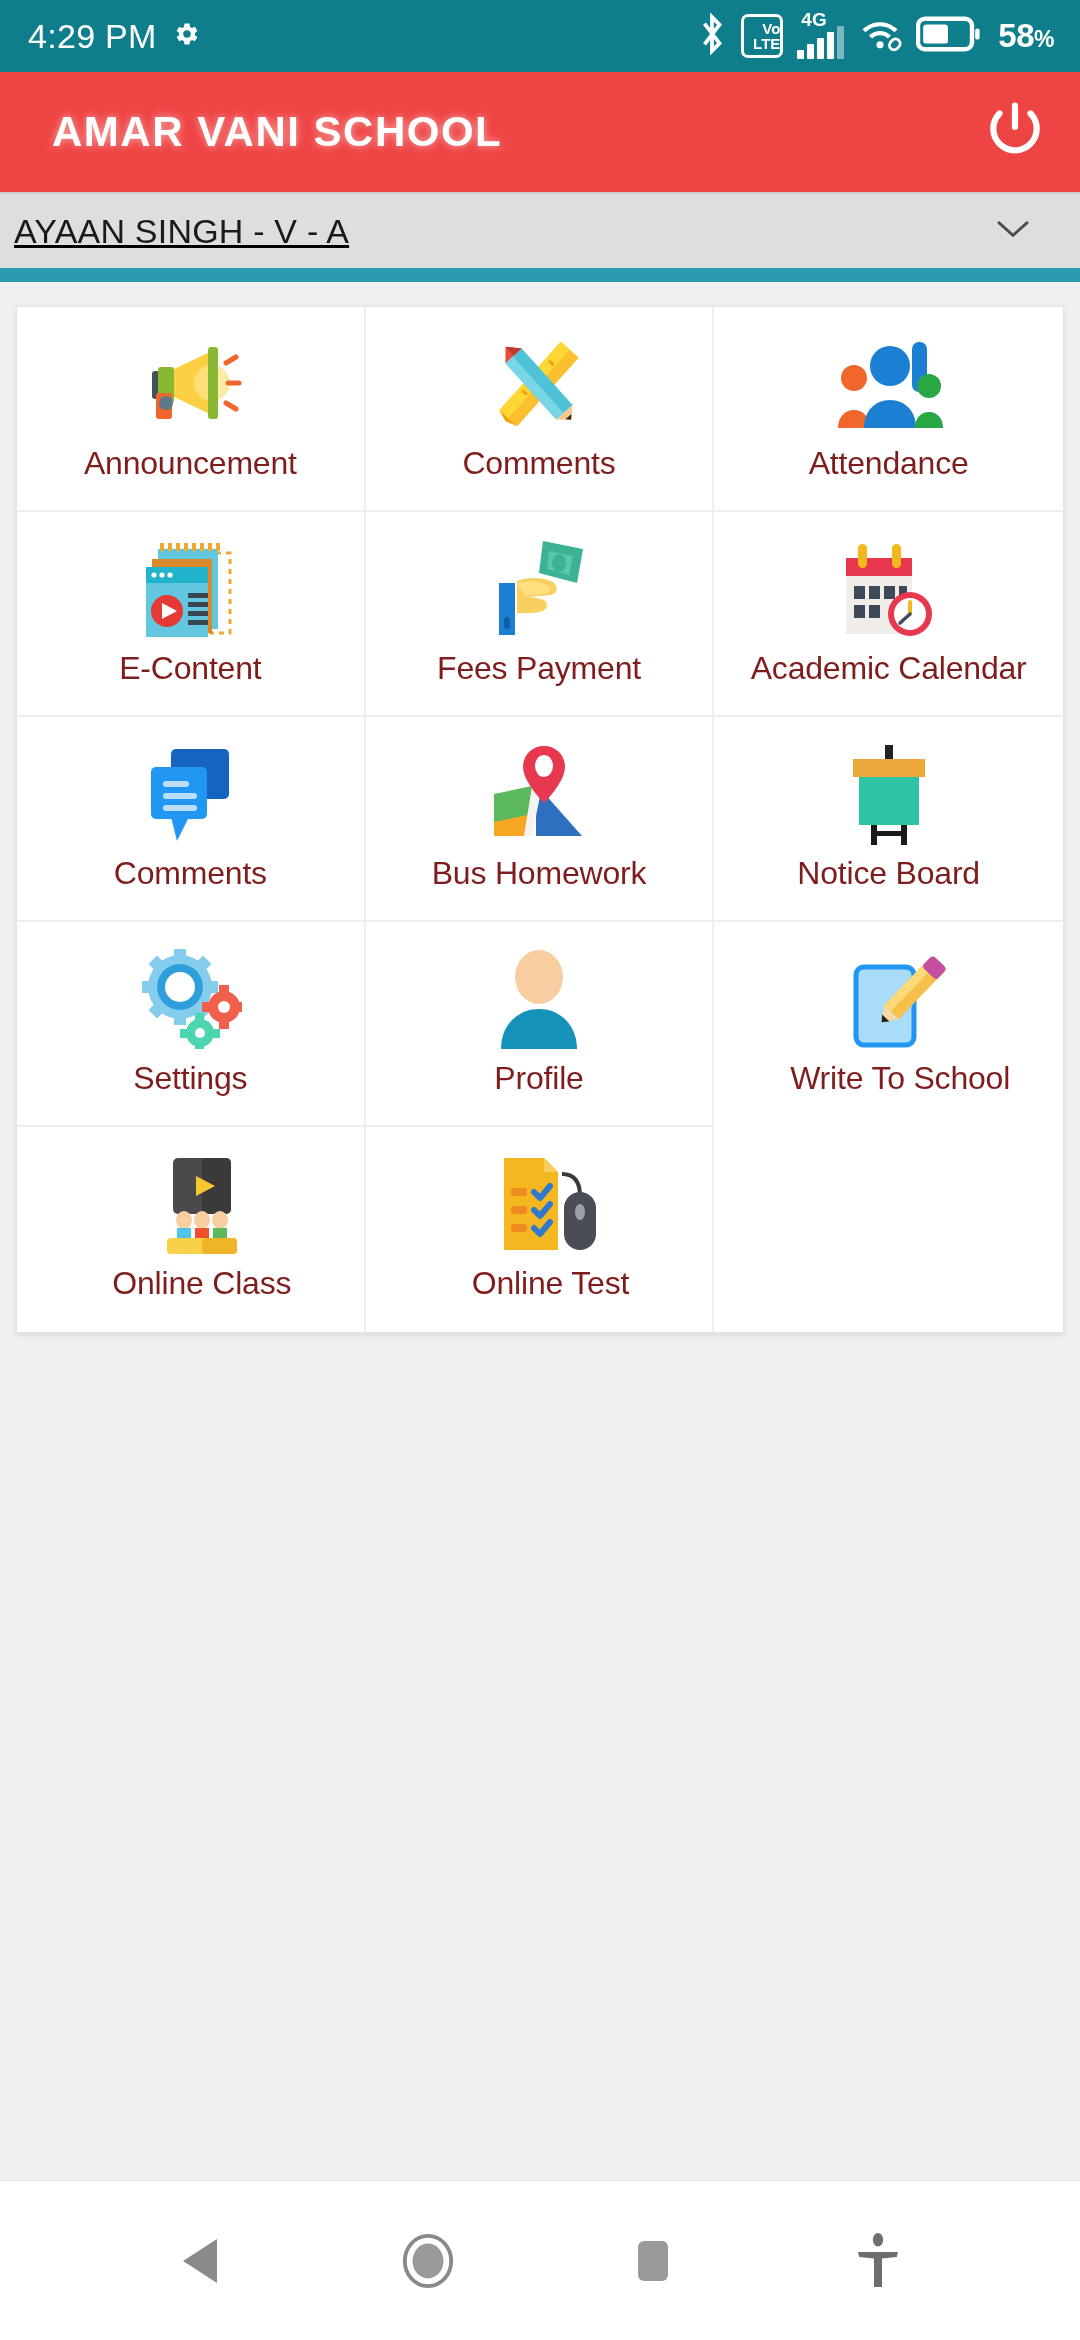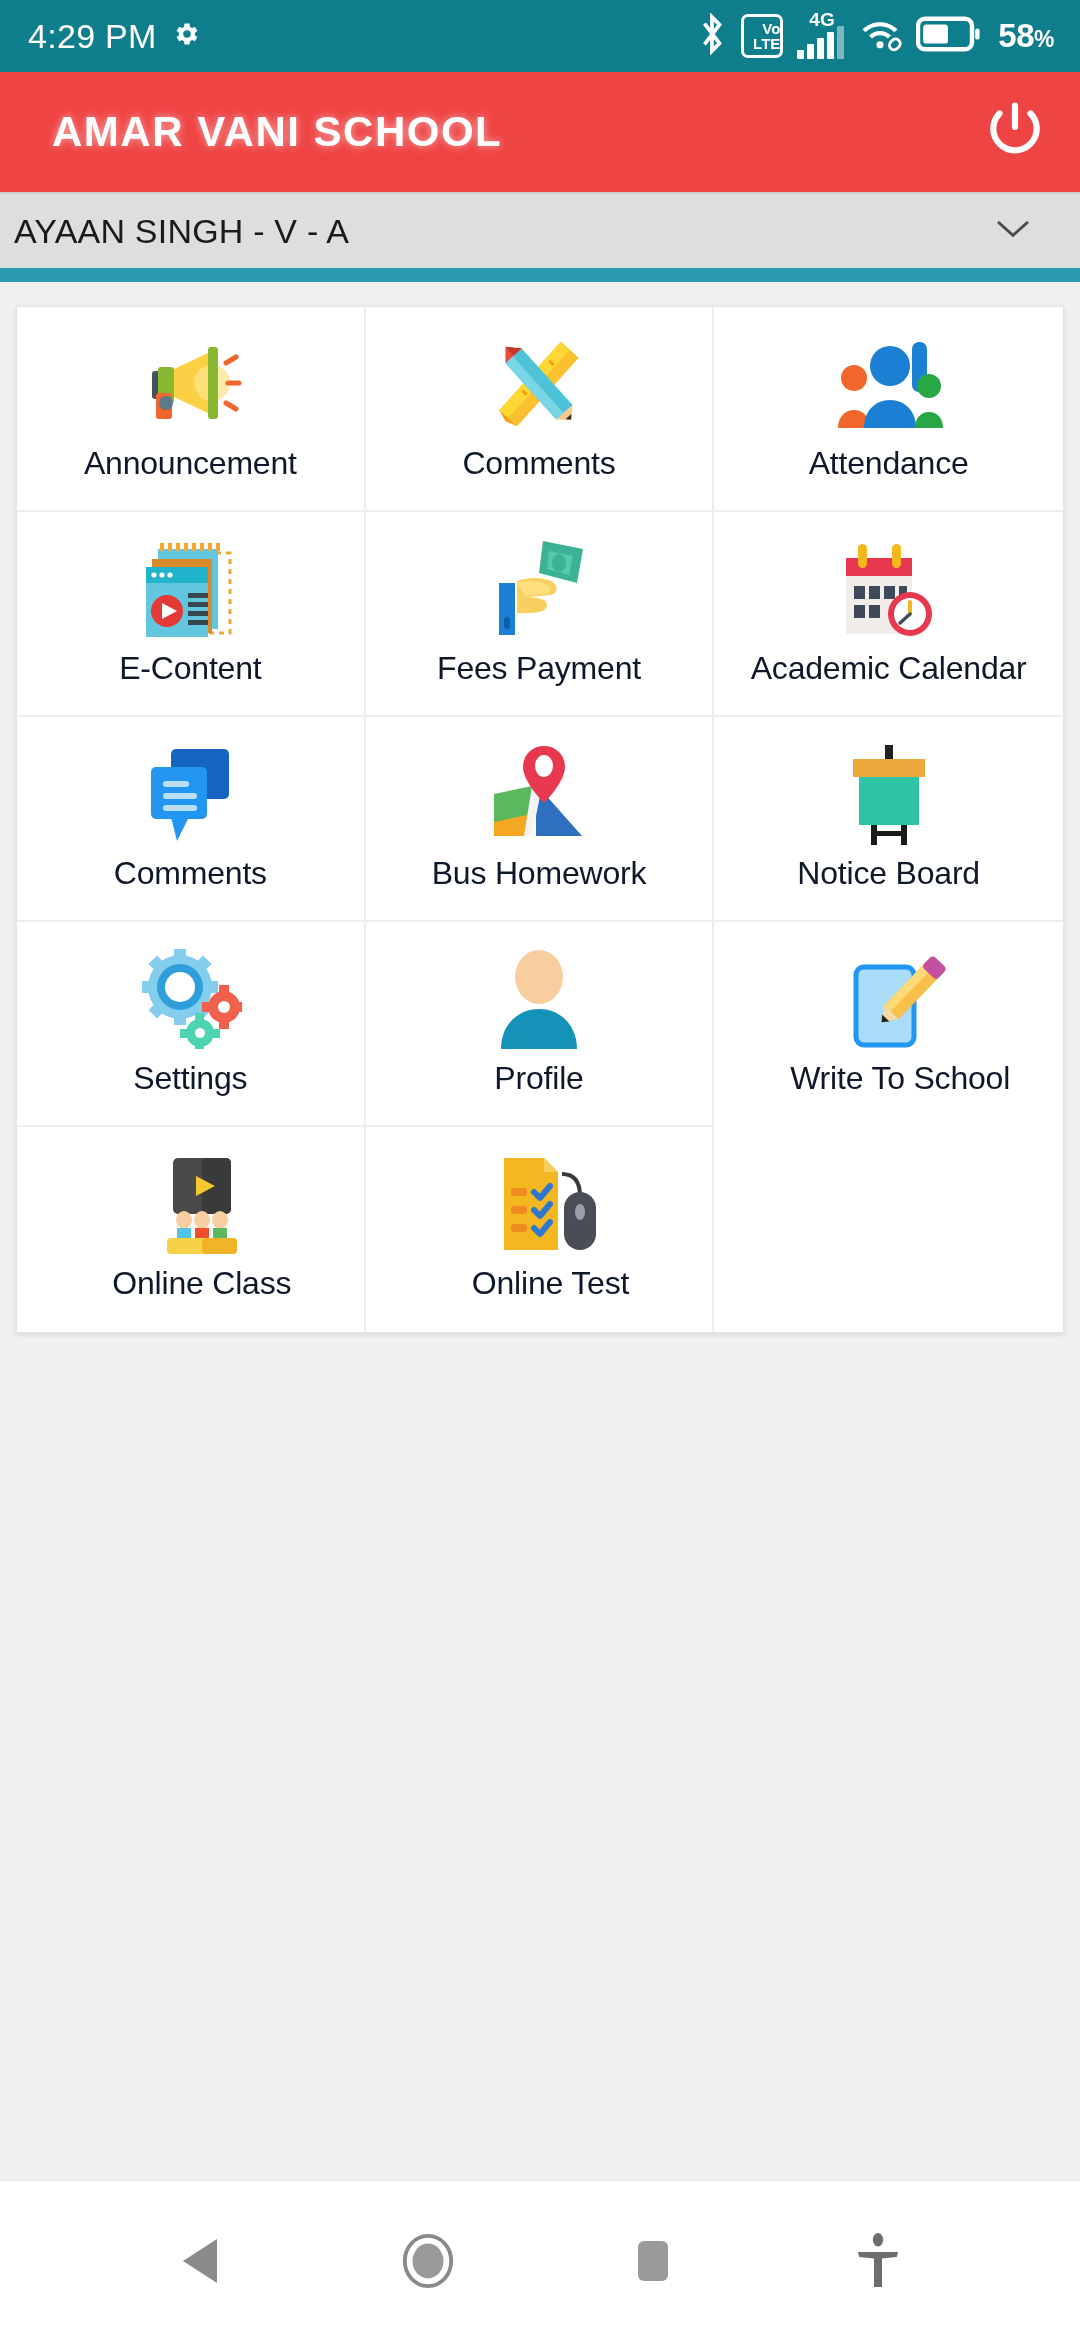--- a/index.html
+++ b/index.html
@@ -55,21 +55,21 @@
     align-items: flex-end;
     justify-content: center;
     line-height: 1;
     color: #ffffff;
   }
   .volte-badge span:first-child { font-size: 15px; font-weight: 700; }
   .volte-badge span:last-child { font-size: 15px; font-weight: 700; }
   .sig-wrap { position: relative; display: flex; align-items: flex-end; height: 46px; }
   .sig-4g {
     position: absolute;
-    top: -4px; left: 12px;
+    top: -4px; left: 4px;
     color: #ffffff;
     font-size: 19px;
     font-weight: 600;
   }
   .sig-bars { display: flex; align-items: flex-end; gap: 3px; margin-top: 16px; }
   .sig-bars i { display: block; width: 7px; background: #ffffff; border-radius: 1px; }
 
   
   #app-bar {
     height: 120px;
@@ -91,20 +91,21 @@
   
   #student-selector {
     height: 76px;
     background: #dedede;
     display: flex;
     align-items: center;
     justify-content: space-between;
     padding: 0 50px 0 14px;
     flex: 0 0 auto;
     border-top: 2px solid #cfcfcf;
+    text-decoration: underline;
   }
   #student-name {
     color: #1a1a1a;
     font-size: 34px;
     font-weight: 500;
     letter-spacing: 0.2px;
   }
   #selector-divider {
     height: 14px;
     background: #2b9cb0;
@@ -144,21 +145,21 @@
     height: 110px;
     width: 120px;
     display: flex;
     align-items: center;
     justify-content: center;
   }
   .tile-icon svg { display: block; }
   .tile-label {
     margin-top: 6px;
     font-size: 32px;
-    color: #0f172a;
+    color: #7f1d1d;
     font-weight: 400;
     white-space: nowrap;
     letter-spacing: -0.2px;
   }
 
   
   #nav-bar {
     height: 160px;
     background: #ffffff;
     border-top: 1px solid #e8e8e8;

